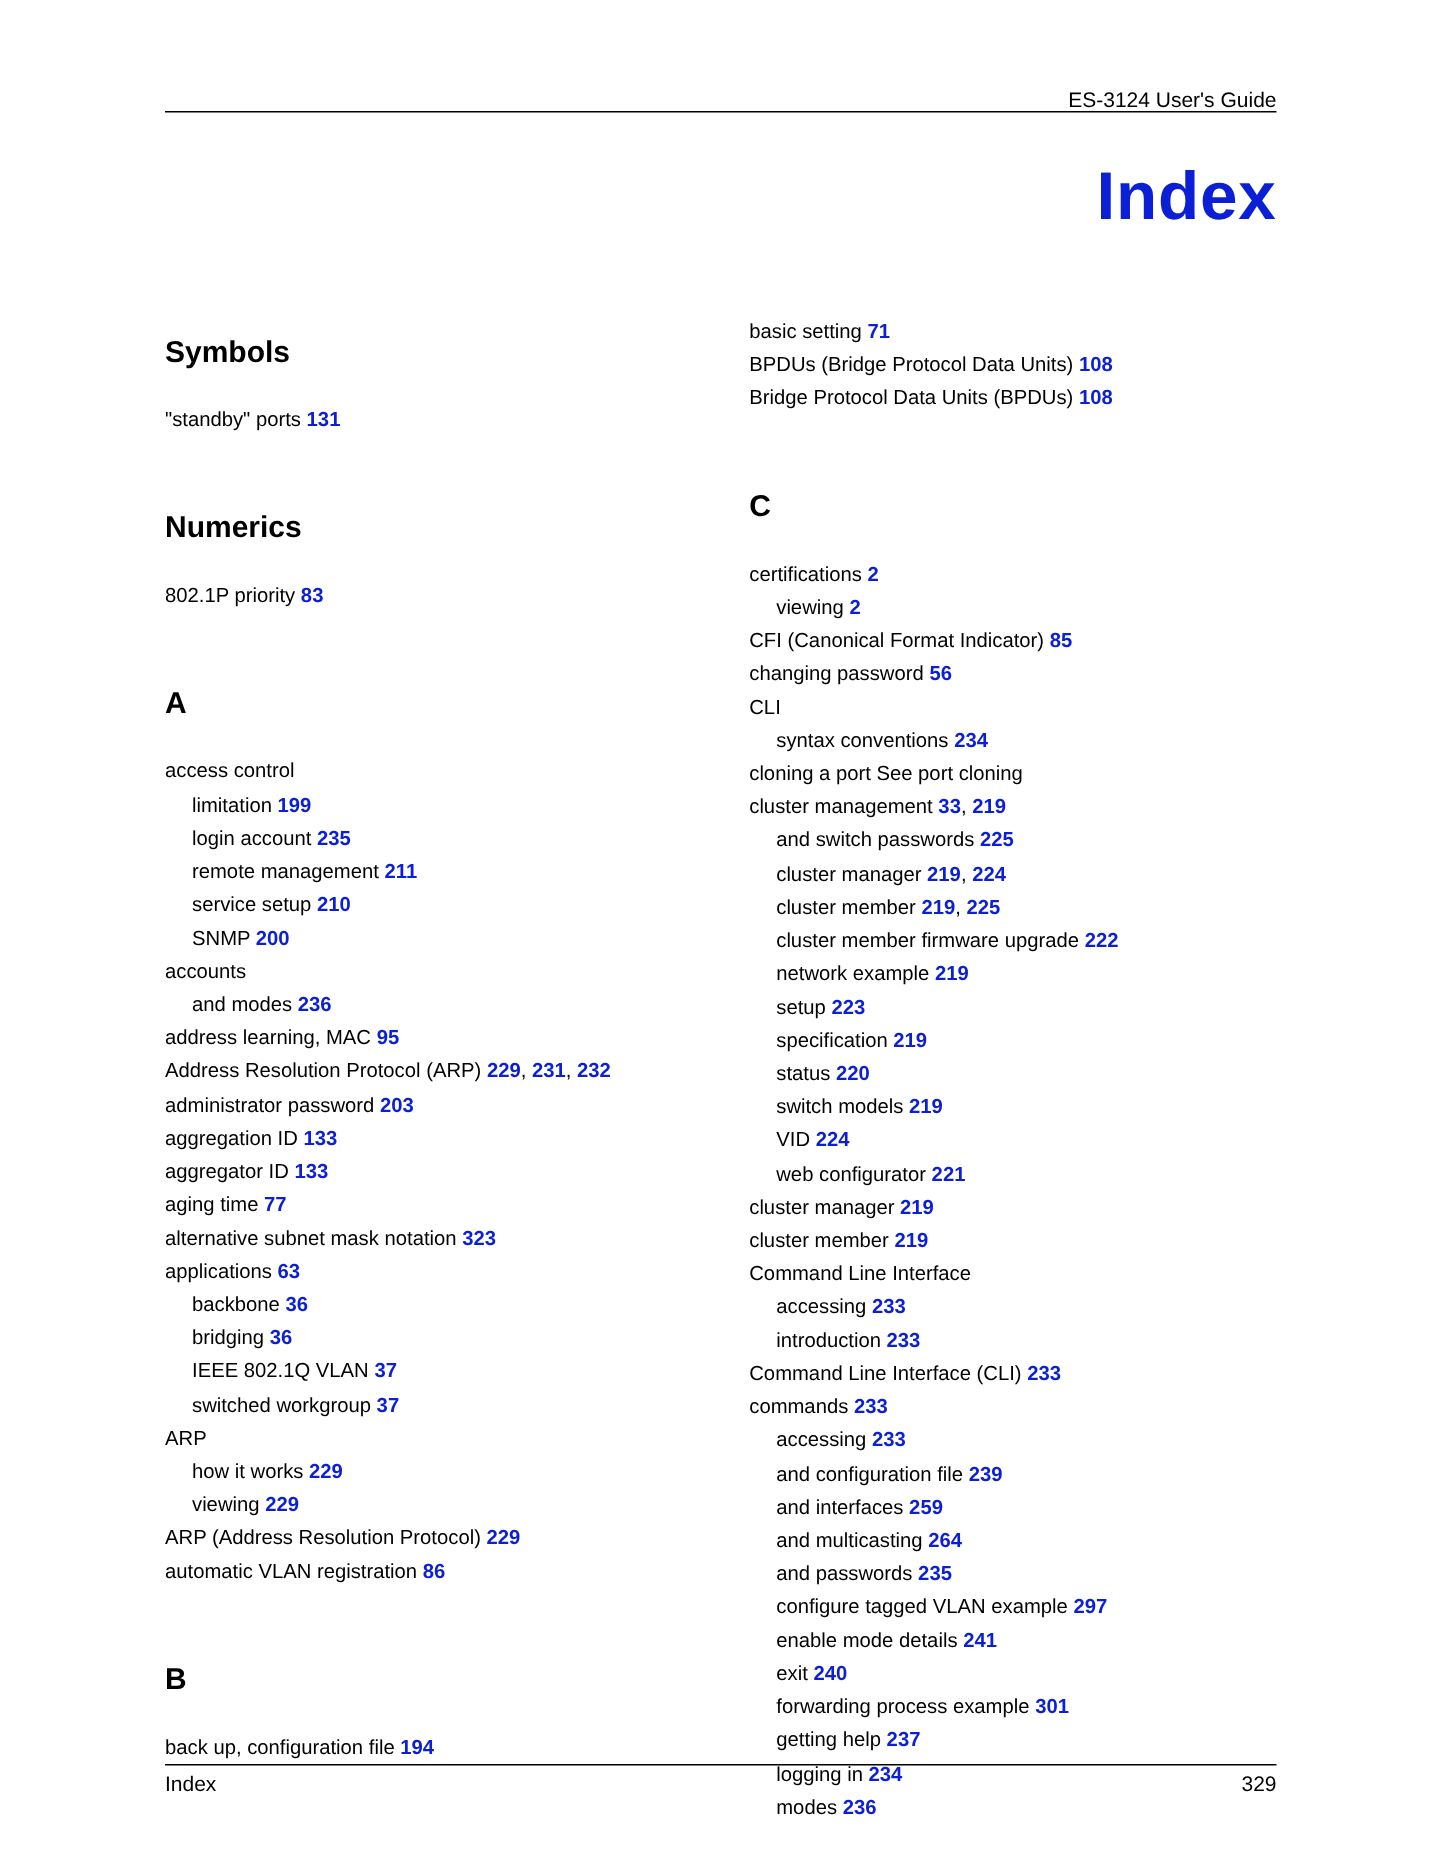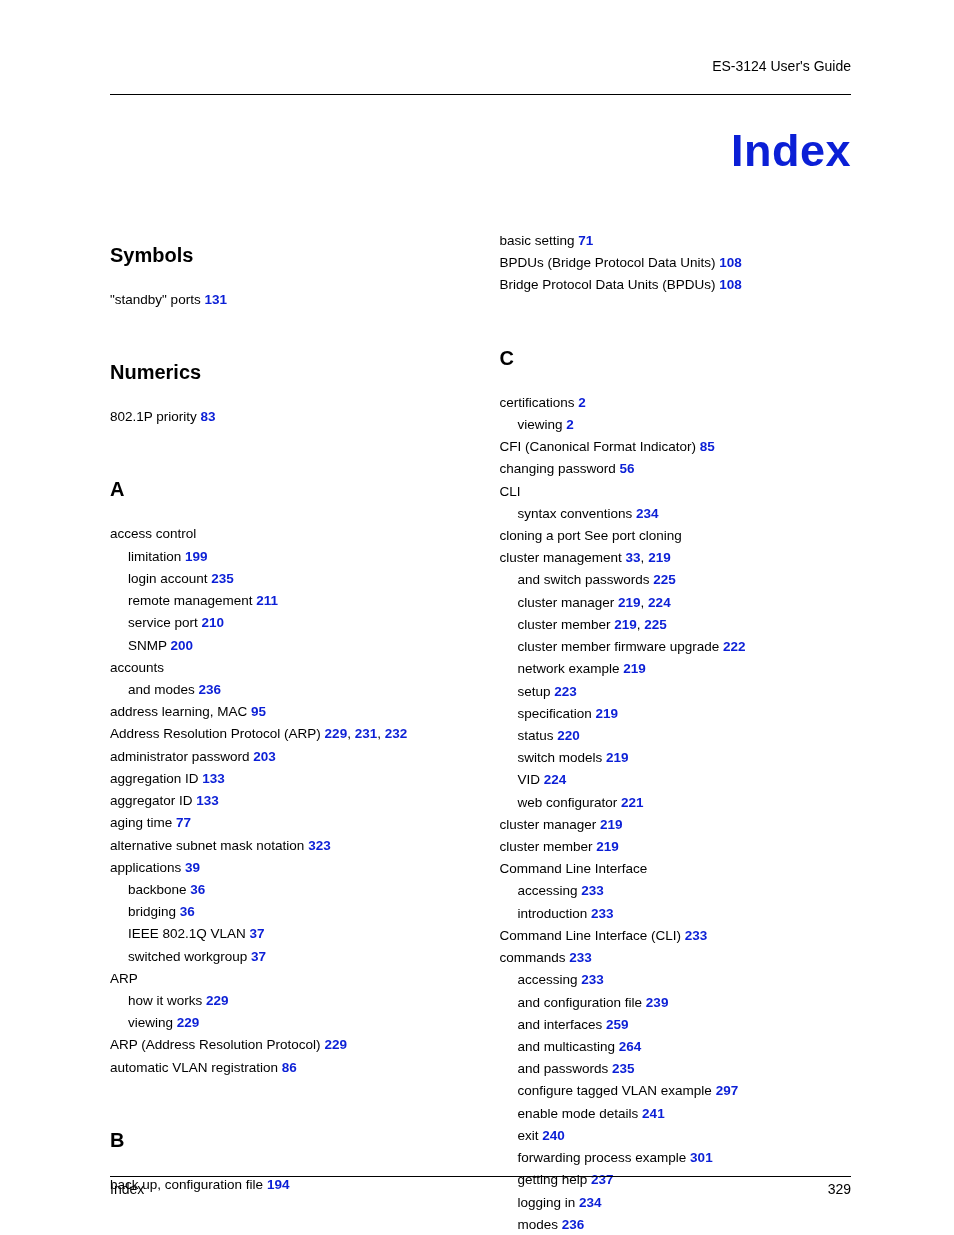--- a/index.html
+++ b/index.html
@@ -14,21 +14,21 @@
     width: 954px;
     height: 1235px;
     box-sizing: border-box;
     padding: 58px 103px 0 110px;
     position: relative;
     font-size: 13.5px;
   }
   .header-text {
     text-align: right;
     font-size: 14px;
-    margin-bottom: 20px;
+    margin-bottom: 0;
   }
   .rule {
     border: none;
     border-top: 1.5px solid #000;
     margin: 0 0 30px 0;
   }
   .title {
     text-align: right;
     color: #0b1fd6;
     font-weight: bold;
@@ -101,32 +101,32 @@
           <div class="entry"><span>802.1P priority</span> <a class="ref" href="#">83</a></div>
         </div>
 
       <div class="section-gap"></div>
       <h2 class="section-head">A</h2>
       <div>
           <div class="entry"><span>access control</span></div>
           <div class="entry sub"><span>limitation</span> <a class="ref" href="#">199</a></div>
           <div class="entry sub"><span>login account</span> <a class="ref" href="#">235</a></div>
           <div class="entry sub"><span>remote management</span> <a class="ref" href="#">211</a></div>
-          <div class="entry sub"><span>service port</span> <a class="ref" href="#">210</a></div>
+          <div class="entry sub"><span>service setup</span> <a class="ref" href="#">210</a></div>
           <div class="entry sub"><span>SNMP</span> <a class="ref" href="#">200</a></div>
           <div class="entry"><span>accounts</span></div>
           <div class="entry sub"><span>and modes</span> <a class="ref" href="#">236</a></div>
           <div class="entry"><span>address learning, MAC</span> <a class="ref" href="#">95</a></div>
           <div class="entry"><span>Address Resolution Protocol (ARP)</span> <a class="ref" href="#">229</a>, <a class="ref" href="#">231</a>, <a class="ref" href="#">232</a></div>
           <div class="entry"><span>administrator password</span> <a class="ref" href="#">203</a></div>
           <div class="entry"><span>aggregation ID</span> <a class="ref" href="#">133</a></div>
           <div class="entry"><span>aggregator ID</span> <a class="ref" href="#">133</a></div>
           <div class="entry"><span>aging time</span> <a class="ref" href="#">77</a></div>
           <div class="entry"><span>alternative subnet mask notation</span> <a class="ref" href="#">323</a></div>
-          <div class="entry"><span>applications</span> <a class="ref" href="#">39</a></div>
+          <div class="entry"><span>applications</span> <a class="ref" href="#">63</a></div>
           <div class="entry sub"><span>backbone</span> <a class="ref" href="#">36</a></div>
           <div class="entry sub"><span>bridging</span> <a class="ref" href="#">36</a></div>
           <div class="entry sub"><span>IEEE 802.1Q VLAN</span> <a class="ref" href="#">37</a></div>
           <div class="entry sub"><span>switched workgroup</span> <a class="ref" href="#">37</a></div>
           <div class="entry"><span>ARP</span></div>
           <div class="entry sub"><span>how it works</span> <a class="ref" href="#">229</a></div>
           <div class="entry sub"><span>viewing</span> <a class="ref" href="#">229</a></div>
           <div class="entry"><span>ARP (Address Resolution Protocol)</span> <a class="ref" href="#">229</a></div>
           <div class="entry"><span>automatic VLAN registration</span> <a class="ref" href="#">86</a></div>
         </div>

